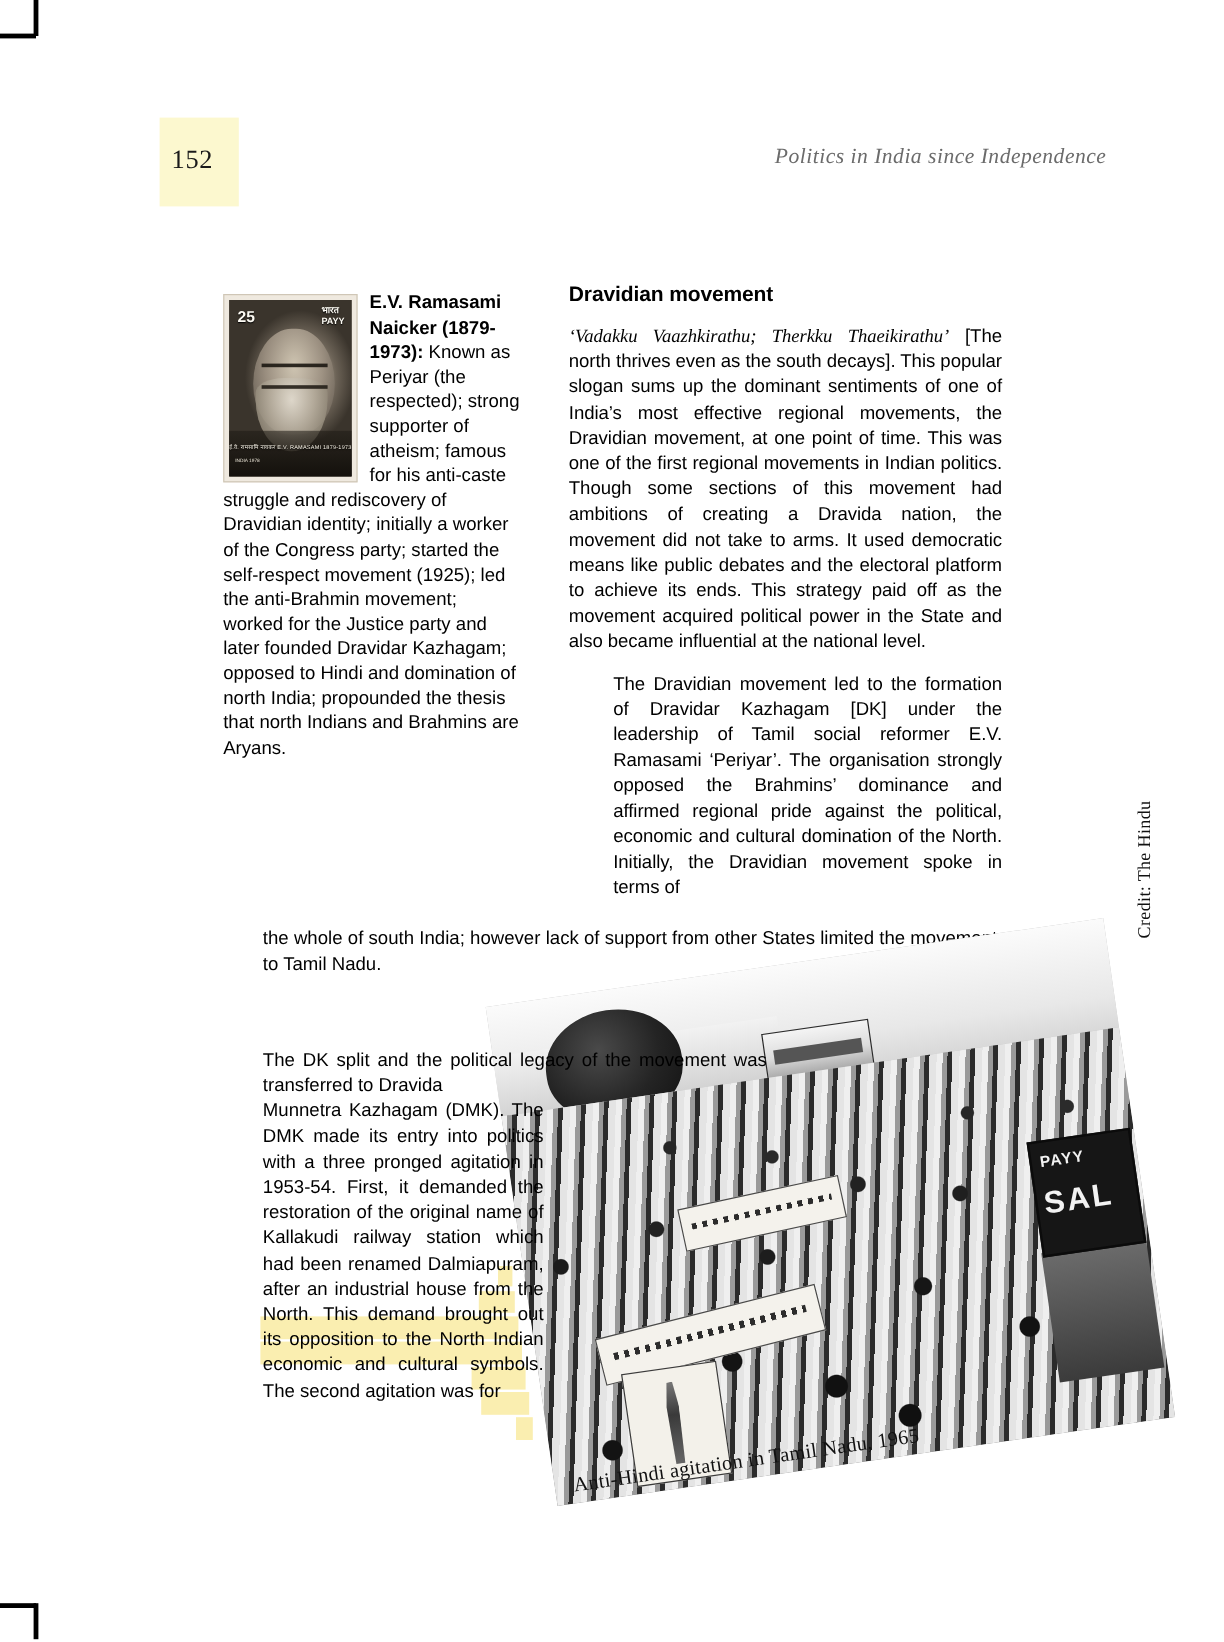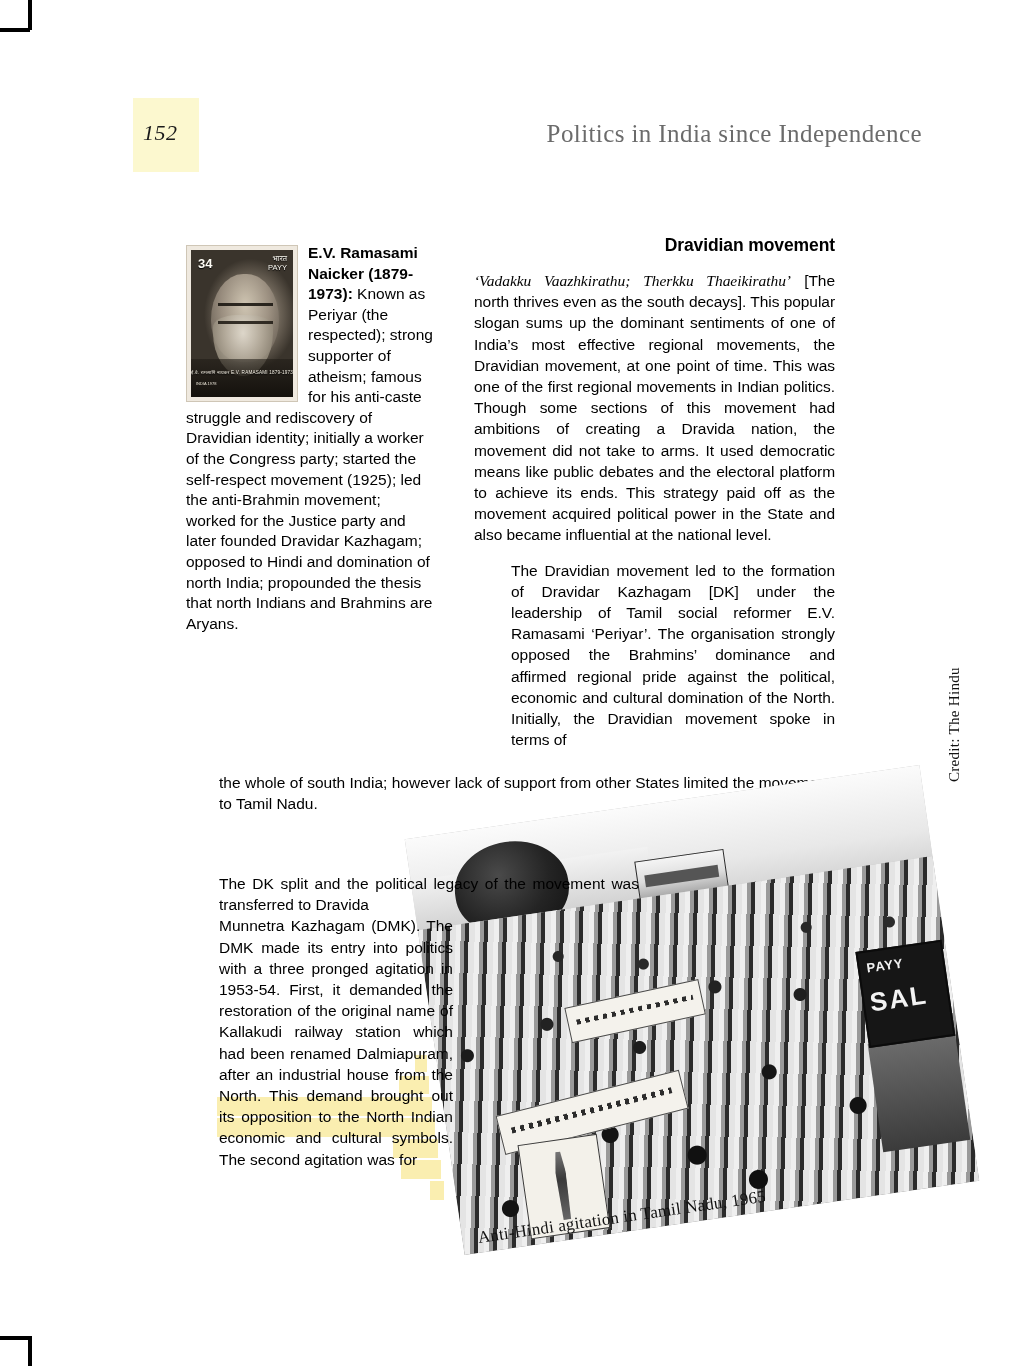--- a/index.html
+++ b/index.html
@@ -48,31 +48,31 @@
     top: 98px;
     width: 66px;
     height: 74px;
     background: #fcf8cf;
   }
   .page-number {
     position: absolute;
     left: 143px;
     top: 120px;
     font-family: "Liberation Serif", serif;
-    font-style: italic;
     font-size: 22px;
     color: #1a1a1a;
     letter-spacing: 0.5px;
   }
   .running-head {
     position: absolute;
     right: 98px;
     top: 120px;
     font-family: "Liberation Serif", serif;
-    font-size: 25px;
+    font-style: italic;
+    font-size: 18px;
     color: #6b6b6b;
     letter-spacing: 0.4px;
     white-space: nowrap;
   }
 
   
   .col-left {
     position: absolute;
     left: 186px;
     top: 243px;
@@ -85,21 +85,20 @@
     left: 474px;
     top: 235px;
     width: 361px;
   }
   .section-heading {
     font-size: 17.5px;
     font-weight: bold;
     line-height: 21px;
     margin: 0 0 14px 0;
     letter-spacing: -0.1px;
-    text-align: right;
   }
   .body-par {
     font-size: 15.5px;
     line-height: 21.2px;
     text-align: justify;
     margin: 0 0 14px 0;
     letter-spacing: -0.05px;
   }
   .body-par.last { margin-bottom: 0; margin-left: 37px; }
   .body-par em { font-style: italic; font-family: Liberation Serif, serif; }
@@ -171,23 +170,23 @@
     text-shadow: 0 1px 1px #000;
     z-index: 3;
   }
   .stamp-country {
     position: absolute;
     right: 6px;
     top: 4px;
     color: #fdfbf4;
     font-family: "Liberation Sans", sans-serif;
     font-size: 7.5px;
-    font-weight: normal;
+    font-weight: bold;
     line-height: 9px;
-    text-align: right;
+    text-align: left;
     text-shadow: 0 1px 1px #000;
     z-index: 3;
   }
   .stamp-caption {
     position: absolute;
     left: 0;
     right: 0;
     bottom: 13px;
     text-align: center;
     color: #f5f0e4;
@@ -421,21 +420,21 @@
 <div class="page-number">152</div>
 <div class="running-head">Politics in India since Independence</div>
 
 <div class="col-left">
   <div class="stamp">
     <div class="stamp-inner">
       <div class="stamp-face"></div>
       <div class="stamp-beard"></div>
       <div class="stamp-glasses"></div>
       <div class="stamp-shoulder"></div>
-      <div class="stamp-val">34</div>
+      <div class="stamp-val">25</div>
       <div class="stamp-country">
         <div>भारत</div>
         <div>PAYY</div>
       </div>
       <div class="stamp-caption">ई.वे. रामसामि नायकर E.V. RAMASAMI 1879-1973</div>
       <div class="stamp-sig">INDIA 1978</div>
     </div>
   </div>
   <span class="bio-name">E.V. Ramasami Naicker (1879-1973):</span><span> Known as Periyar (the respected); strong supporter of atheism; famous for his anti-caste struggle and rediscovery of Dravidian identity; initially a worker of the Congress party; started the self-respect movement (1925); led the anti-Brahmin movement; worked for the Justice party and later founded Dravidar Kazhagam; opposed to Hindi and domination of north India; propounded the thesis that north Indians and Brahmins are Aryans.</span>
 </div>

